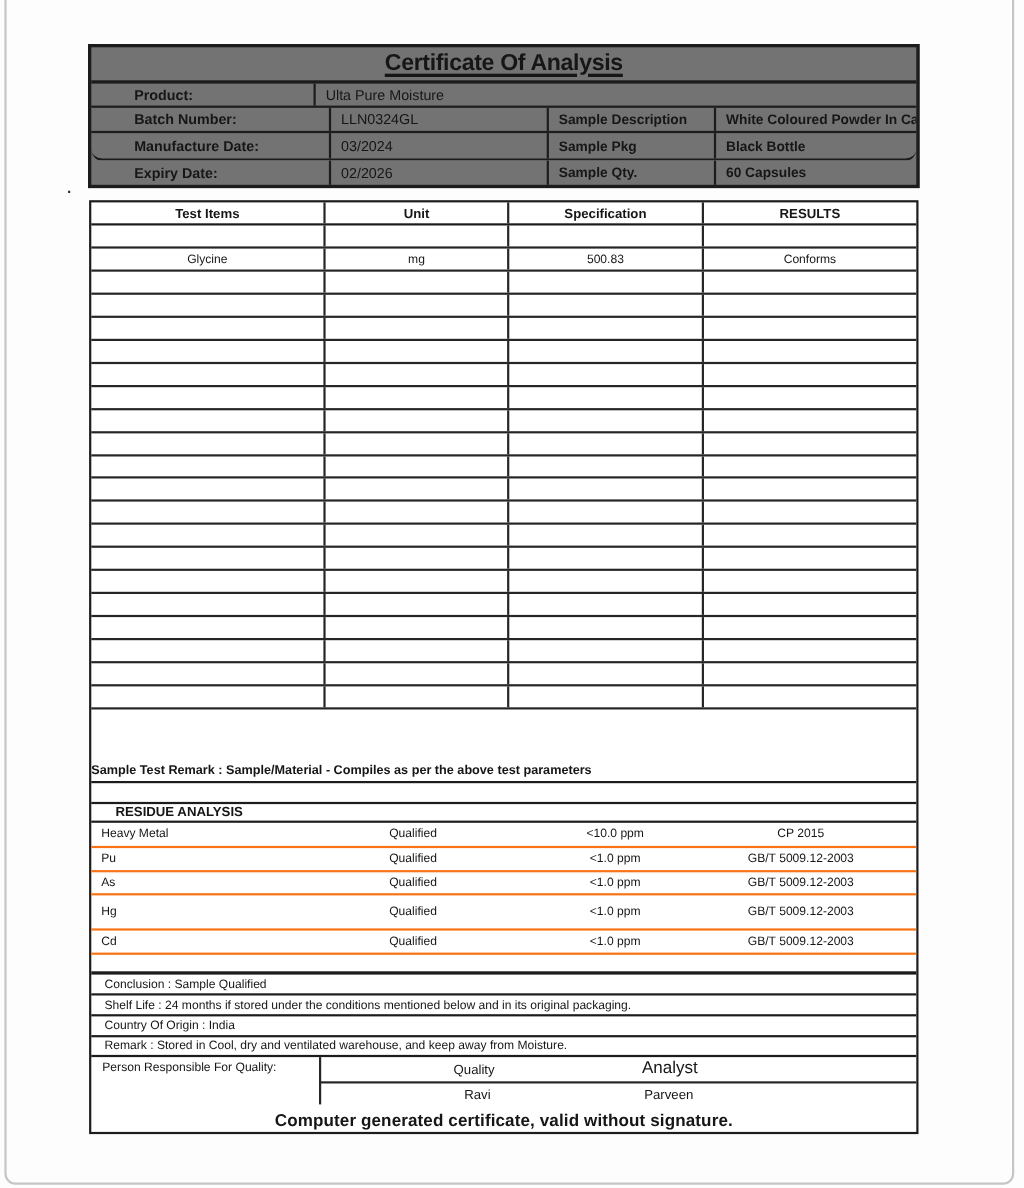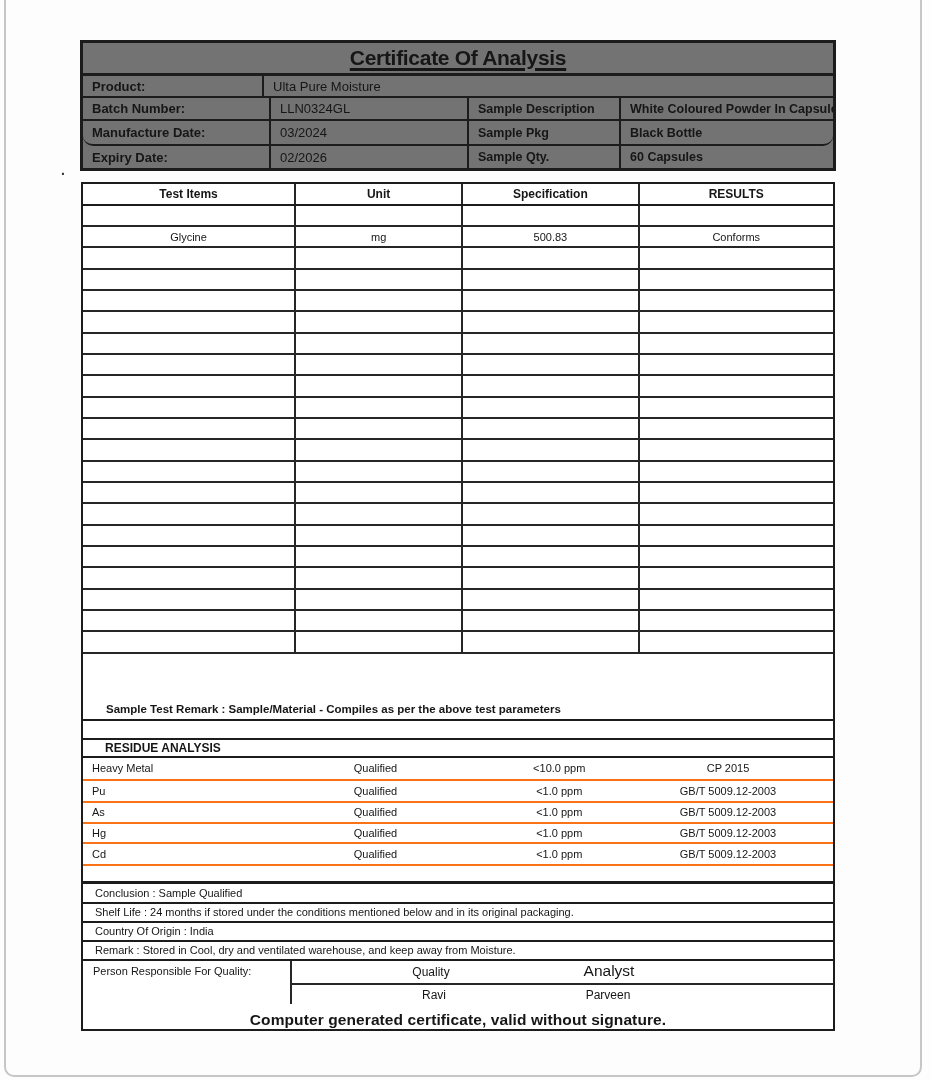--- a/index.html
+++ b/index.html
@@ -24,21 +24,21 @@
     display:flex; align-items:center; justify-content:center;
   }
   .doc-title {
     font-size:21px; font-weight:700; letter-spacing:-0.3px;
     text-decoration:underline; text-decoration-thickness:2.5px; text-underline-offset:3px;
   }
   .info-row { display:flex; border-bottom:2px solid #1c1c1c; }
   .info-row:last-child { border-bottom:none; }
   .ir-h22{height:22px;} .ir-h23{height:23px;} .ir-h25{height:25px;border-radius:10px;} .ir-h22b{height:22px;}
   .info-cell { display:flex; align-items:center; padding-left:9px; overflow:hidden; white-space:nowrap; }
-  .c-label   { width:188px; border-right:2px solid #1c1c1c; font-weight:700; font-size:13px; }
+  .c-label   { width:188px; border-right:2px solid #1c1c1c; font-weight:700; font-size:13px;margin-left:30px; }
   .c-value   { width:198px; border-right:2px solid #1c1c1c; font-size:13px; font-weight:500; }
   .c-value.wide { width:592px; border-right:none; }
   .c-slabel  { width:152px; border-right:2px solid #1c1c1c; font-weight:700; font-size:12.5px; }
   .c-svalue  { flex:1; border-right:none; font-weight:700; font-size:12.5px; }
   
   .dot-artifact { position:absolute; left:61px; top:162px; font-size:14px; font-weight:700; color:#333; }
   
   .main-box {
     position:absolute; left:81px; top:182px; width:754px; height:849px;
     border:2px solid #1c1c1c; background:#fff;
@@ -50,21 +50,21 @@
   .tt-row { flex:1; display:flex; border-bottom:2px solid #262626; }
   .tt-cell {
     display:flex; align-items:center; justify-content:center;
     font-size:11px; overflow:hidden;
   }
   .tt-c1{ width:28.4%; border-right:2px solid #262626; }
   .tt-c2{ width:22.3%; border-right:2px solid #262626; }
   .tt-c3{ width:23.5%; border-right:2px solid #262626; }
   .tt-c4{ width:25.8%; }
   .bar-row { border-bottom:2px solid #1c1c1c; display:flex; align-items:center; }
-  .remark-row { height:24px; font-weight:700; font-size:11.5px; padding-left:23px;margin-top:46px; }
+  .remark-row { height:24px; font-weight:700; font-size:11.5px; padding-left:0;margin-top:46px; }
   .spacer-sm { height:21px; }
   .residue-title { height:19px; font-weight:700; font-size:12px; padding-left:22px; }
   .res-row { position:relative; border-bottom:2px solid #f97316;padding-left:24px; }
   .res-item   { position:absolute; left:9px; top:50%; transform:translateY(-50%); font-size:11px; font-weight:500; }
   .res-result { position:absolute; left:39%;  top:50%; transform:translate(-50%,-50%); font-size:11px; }
   .res-limit  { position:absolute; left:63.5%;top:50%; transform:translate(-50%,-50%); font-size:11px; }
   .res-method { position:absolute; left:86%;  top:50%; transform:translate(-50%,-50%); font-size:11px; }
   .spacer-sm2 { height:20px; border-bottom:3px solid #1c1c1c; }
   .note-row { font-size:11px; padding-left:12px; }
   .nr1{height:22px;} .nr2{height:21px;}
@@ -269,21 +269,21 @@
           <span class="res-result">Qualified</span>
           <span class="res-limit">&lt;1.0 ppm</span>
           <span class="res-method">GB/T 5009.12-2003</span>
         </div>
         <div class="res-row" style="height: 21px;">
           <span class="res-item">As</span>
           <span class="res-result">Qualified</span>
           <span class="res-limit">&lt;1.0 ppm</span>
           <span class="res-method">GB/T 5009.12-2003</span>
         </div>
-        <div class="res-row" style="height: 20px;">
+        <div class="res-row" style="height: 32px;">
           <span class="res-item">Hg</span>
           <span class="res-result">Qualified</span>
           <span class="res-limit">&lt;1.0 ppm</span>
           <span class="res-method">GB/T 5009.12-2003</span>
         </div>
         <div class="res-row" style="height: 22px;">
           <span class="res-item">Cd</span>
           <span class="res-result">Qualified</span>
           <span class="res-limit">&lt;1.0 ppm</span>
           <span class="res-method">GB/T 5009.12-2003</span>

